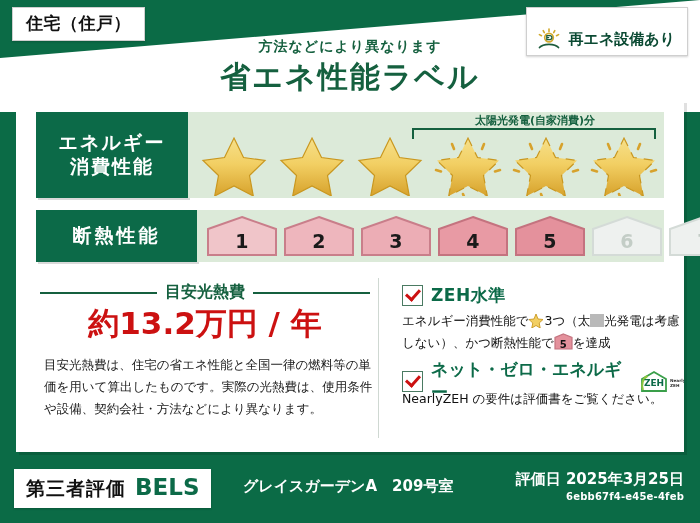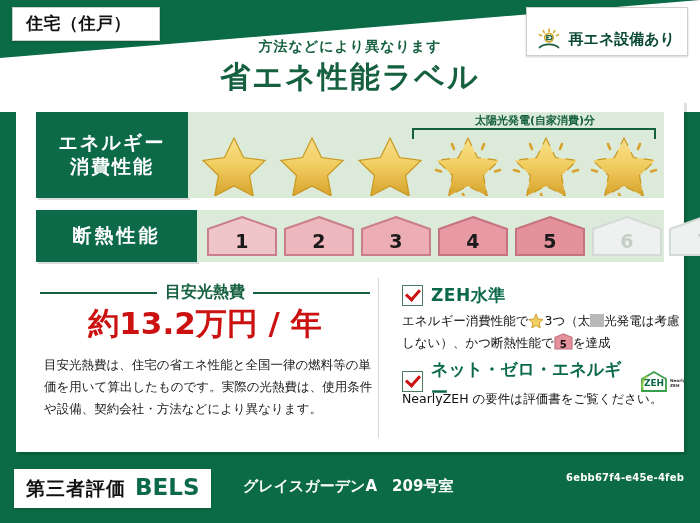--- a/index.html
+++ b/index.html
@@ -8,21 +8,21 @@
     background:#0b6b46;
     font-family:"DejaVu Sans","Liberation Sans",sans-serif;
     -webkit-font-smoothing:antialiased;
   }
   .stage{position:relative;width:700px;height:523px;background:#0b6b46;}
 
   
   .tag-jutaku{
     position:absolute;left:12px;top:7px;
     background:#ffffff;border:1px solid #cfcfcf;
-    padding:4px 28px 5px 13px;
+    padding:4px 13px 5px 13px;
     font-size:17px;font-weight:bold;color:#111;
     letter-spacing:.5px;
     box-shadow:0 1px 2px rgba(0,0,0,.18);
   }
   .tag-saiene{
     position:absolute;right:12px;top:7px;
     background:#ffffff;border:1px solid #cfcfcf;
     padding:20px 12px 5px 10px;
     display:flex;align-items:center;gap:8px;
     font-size:15px;font-weight:bold;color:#0b4a33;
@@ -370,17 +370,21 @@
 
   </div>
 
   <div class="footer">
     <div class="bels-box">
       <span class="bels-jp">第三者評価</span>
       <span class="bels-en">BELS</span>
     </div>
     <div class="bldg">グレイスガーデンA　209号室</div>
     <div class="eval">
+      <div class="eval-date">
+        <span>評価日</span>
+        <span>2025年3月25日</span>
+      </div>
       <div class="eval-id">6ebb67f4-e45e-4feb</div>
     </div>
   </div>
 
 </div>
 
 </body></html>

